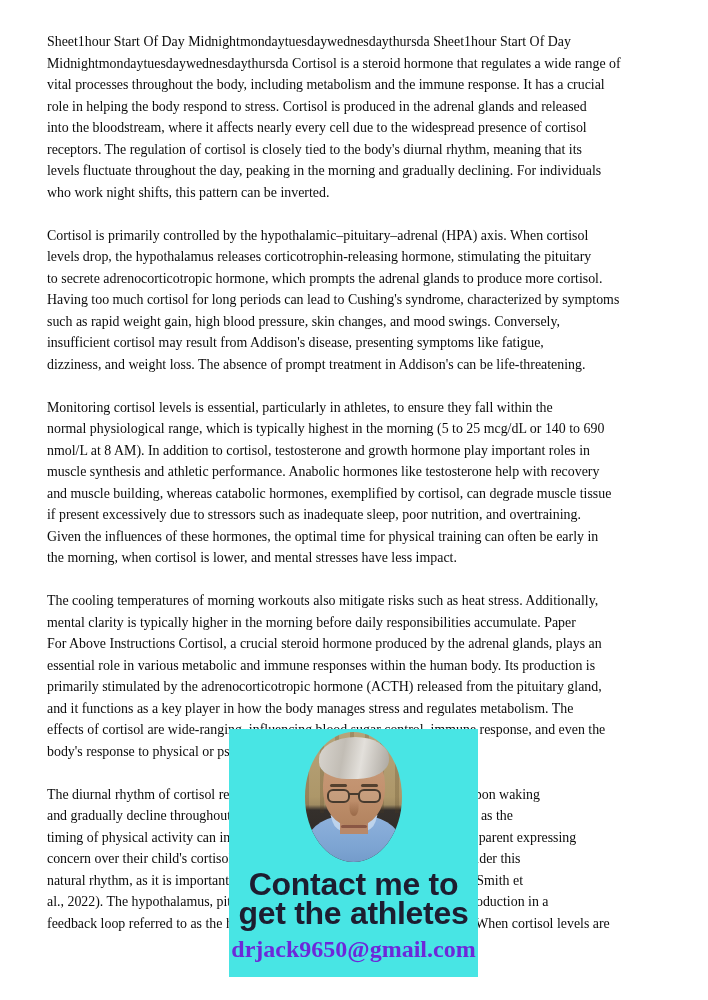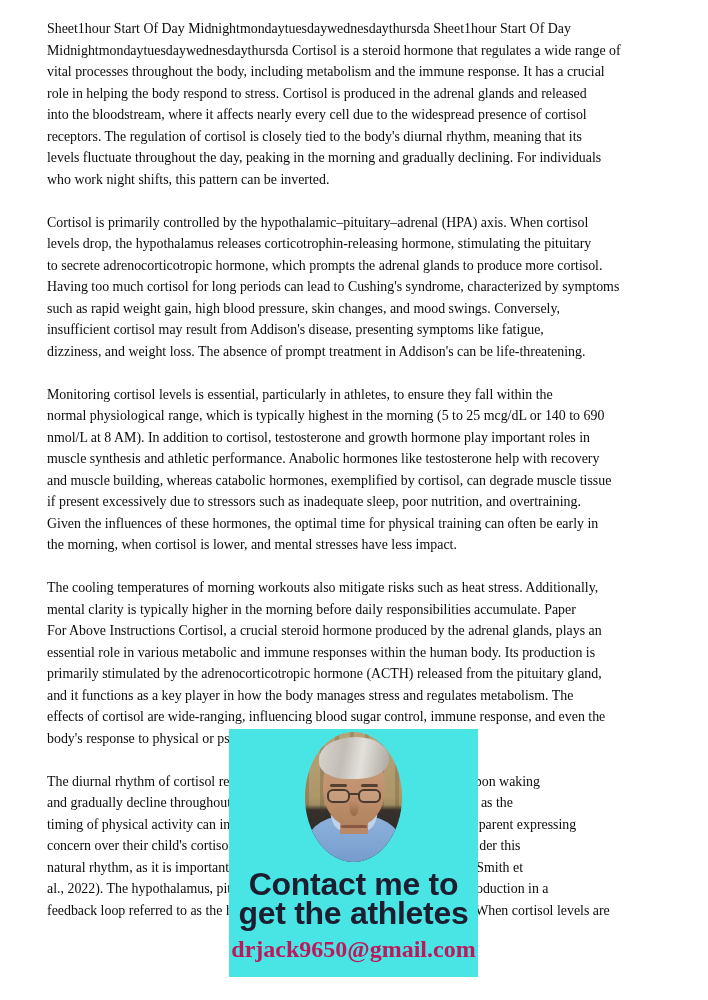--- a/index.html
+++ b/index.html
@@ -5,21 +5,21 @@
   html, body { margin:0; padding:0; }
   body {
     width:708px; height:1000px;
     background:#ffffff;
     font-family:"Liberation Serif", serif;
     position:relative;
     overflow:hidden;
   }
   .doc {
     position:absolute;
-    left:47px; top:18px;
+    left:47px; top:31px;
     width:632px;
     color:#0b0b0b;
     font-size:13.9px;
     line-height:21.5px;
   }
   .para {
     margin:0 0 21.5px 0;
     white-space:pre-line;
   }
   
@@ -167,16 +167,16 @@
         <div class="lens lens-l"></div>
         <div class="lens lens-r"></div>
       </div>
       <div class="nose"></div>
       <div class="mouth"></div>
     </div>
     <div class="headline" style="color: rgb(29, 29, 48);">
       <div>Contact me to</div>
       <div>get the athletes</div>
     </div>
-    <div class="email" style="color: #be185d; margin-top: 8px;">drjack9650@gmail.com</div>
+    <div class="email" style="color: #6d28d9; margin-top: 8px;">drjack9650@gmail.com</div>
   </aside>
 
 </div>
 
 </body></html>

